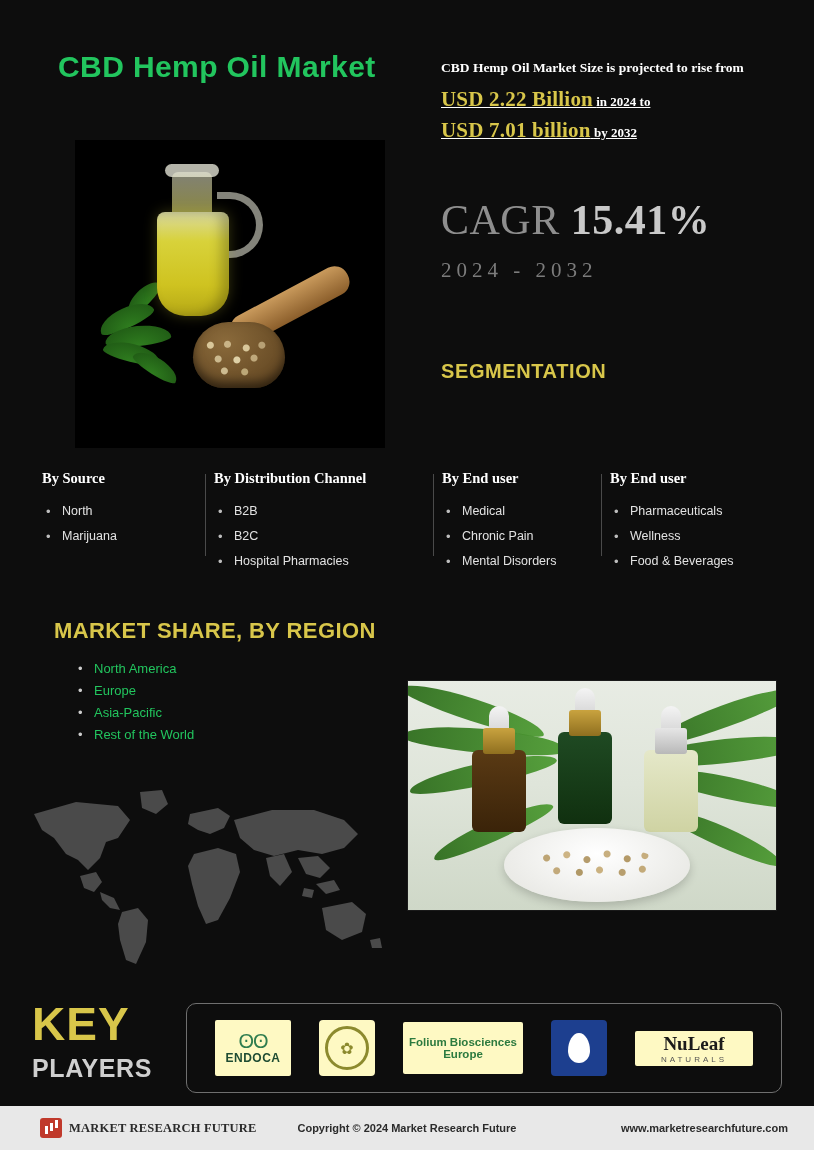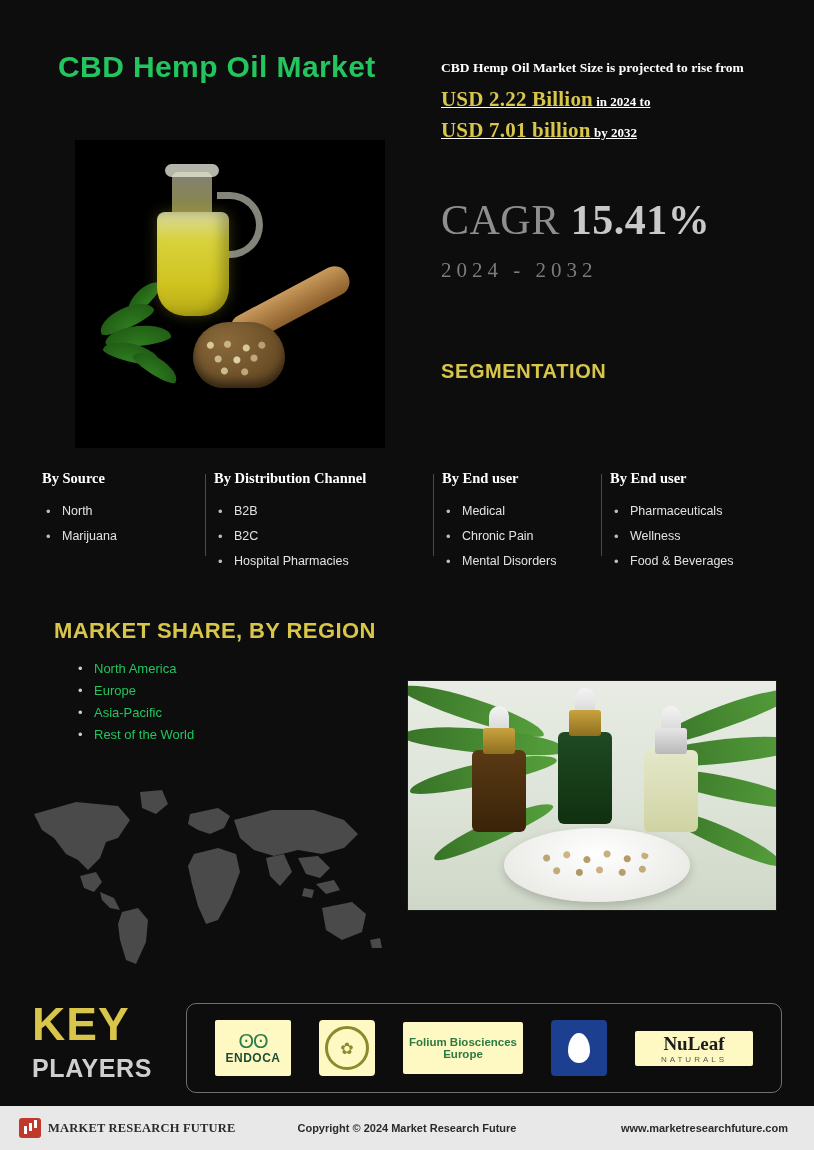--- a/index.html
+++ b/index.html
@@ -371,21 +371,21 @@
   .footer {
     position: absolute;
     left: 0; bottom: 0;
     width: 814px; height: 44px;
     background: #e8e8e8;
     display: flex;
     align-items: center;
   }
   .footer .brand {
     display: flex; align-items: center; gap: 7px;
-    margin-left: 19px;
+    margin-left: 40px;
   }
   .footer .brand-mark {
     width: 22px; height: 20px;
     background: #c0392b;
     border-radius: 3px;
     position: relative;
   }
   .footer .brand-mark::after {
     content: "";
     position: absolute; left: 5px; bottom: 4px;

